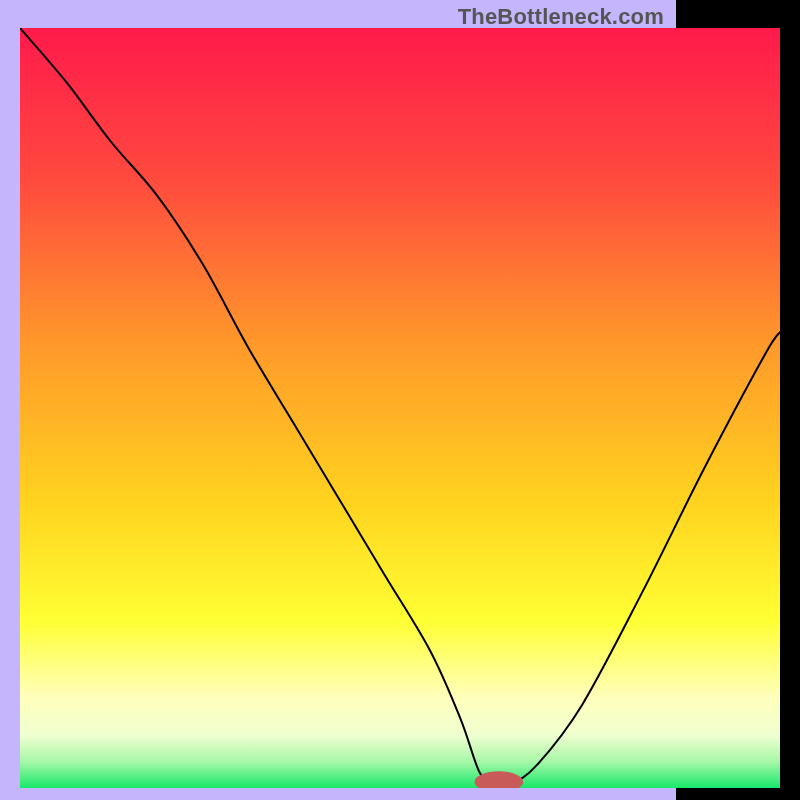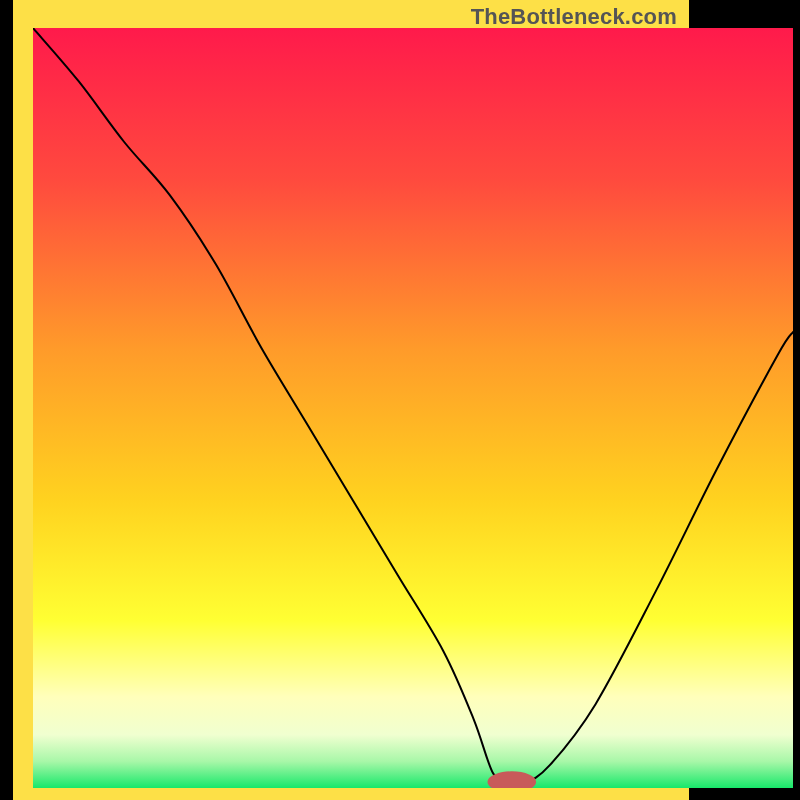--- a/index.html
+++ b/index.html
@@ -8,22 +8,21 @@
     width: 800px;
     height: 800px;
     background: #000;
     overflow: hidden;
     font-family: Arial, Helvetica, sans-serif;
   }
   .outer {
     position: relative;
     width: 676px;
     height: 800px;
-    background: #fde047;
-    margin-left: 13px;
+    background: #c4b5fd;
   }
   .watermark {
     position: absolute;
     top: 4px;
     right: 12px;
     color: #555;
     font-size: 22px;
     font-weight: 600;
     letter-spacing: 0.2px;
     z-index: 50;

